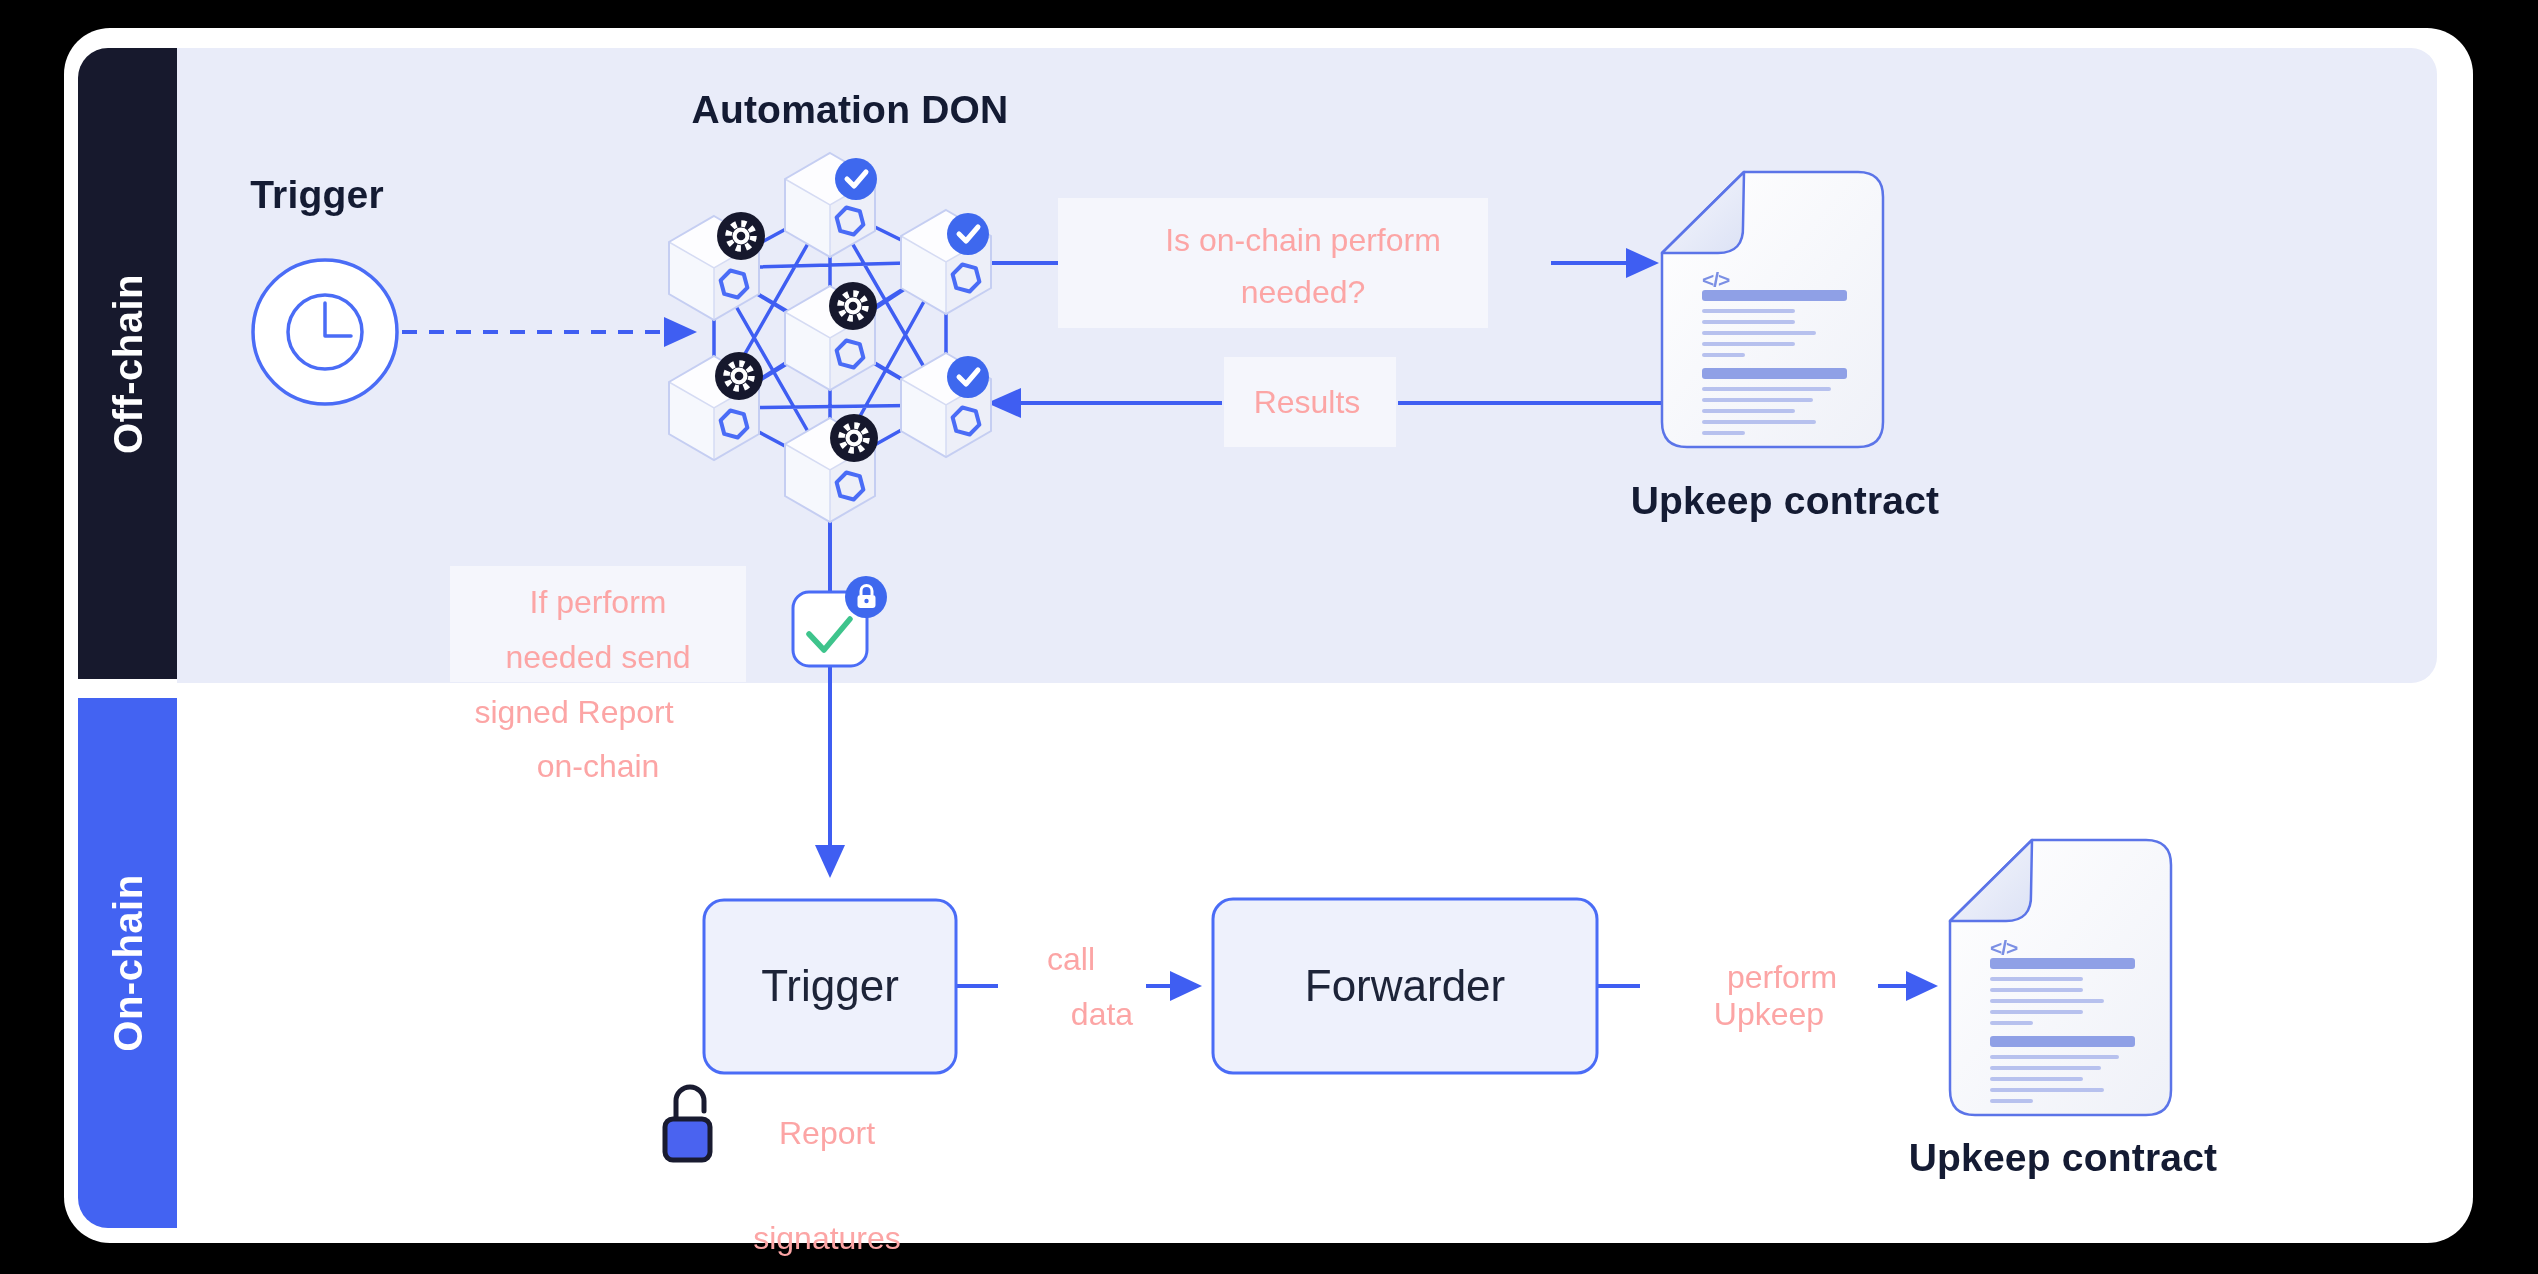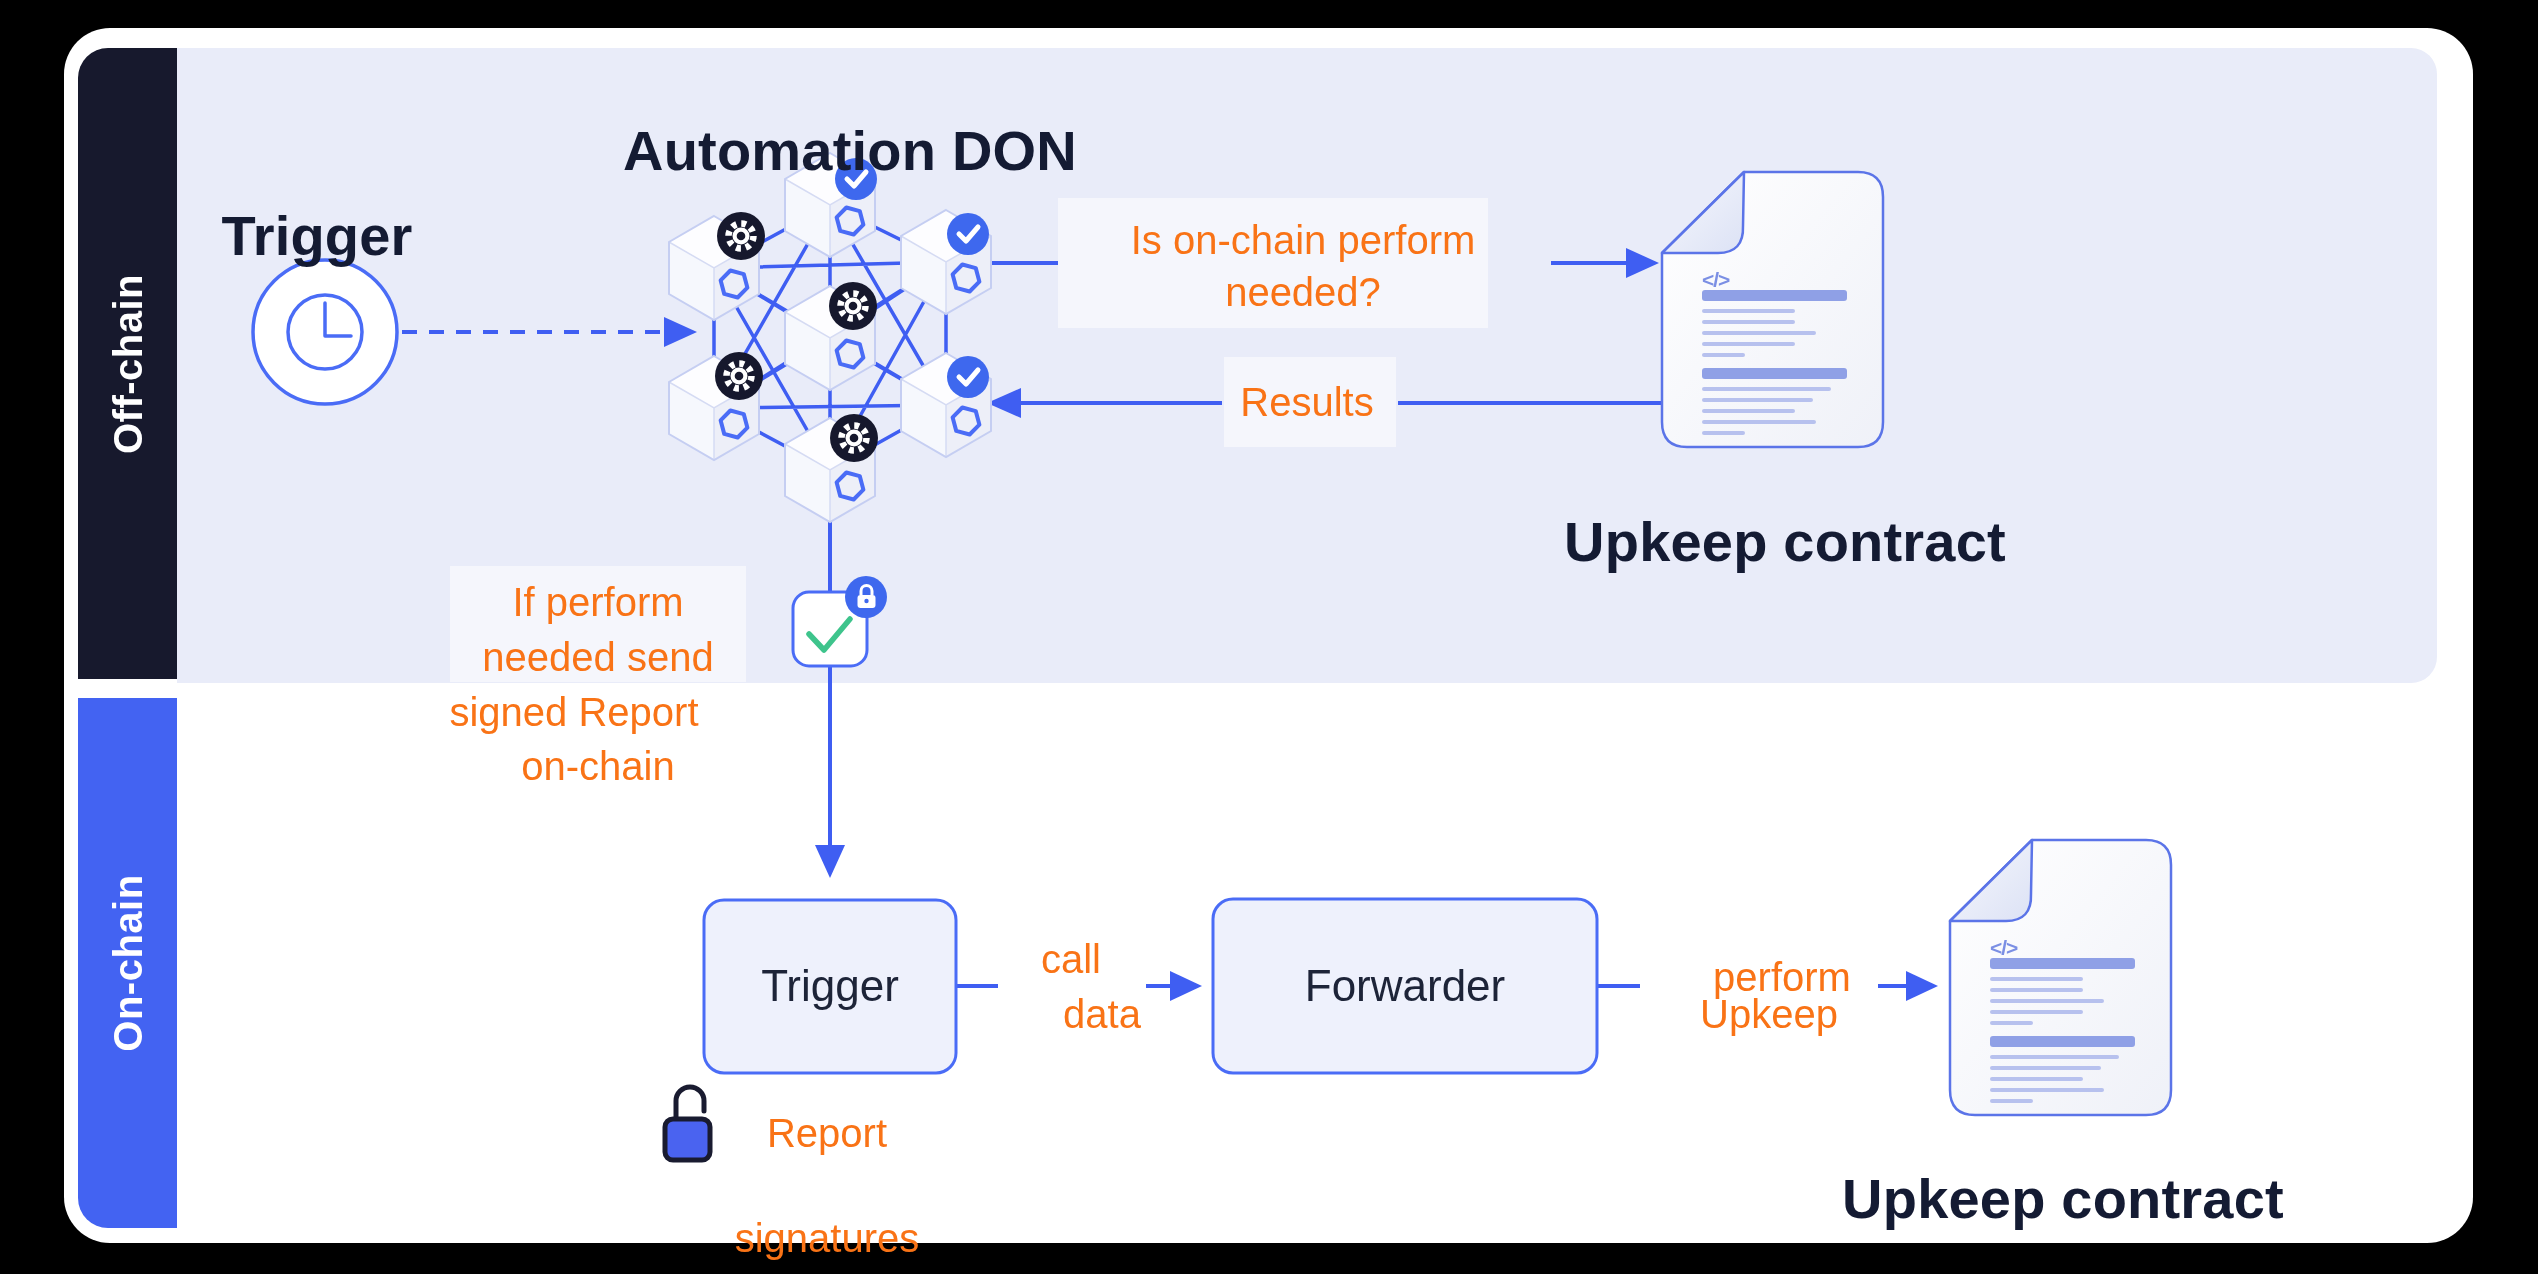--- a/index.html
+++ b/index.html
@@ -8,22 +8,22 @@
   .card{position:absolute;left:64px;top:28px;width:2409px;height:1215px;background:#ffffff;
         border-radius:46px;}
   .panel{position:absolute;left:177px;top:48px;width:2260px;height:635px;background:#e9ecf9;
          border-radius:0 26px 26px 0;}
   .band{position:absolute;left:78px;width:99px;}
   .band-off{top:48px;height:631px;background:#17192d;border-radius:30px 0 0 0;}
   .band-on{top:698px;height:530px;background:#4363f2;border-radius:0 0 0 30px;}
   .band-label{position:absolute;left:50%;top:50%;transform:translate(-50%,-50%) rotate(-90deg);
               color:#ffffff;font-weight:bold;font-size:40px;letter-spacing:.5px;white-space:nowrap;}
   .t{position:absolute;transform:translate(-50%,-50%);white-space:nowrap;}
-  .title{font-weight:bold;font-size:56px;color:#141b33;letter-spacing:.2px;margin-top:40px;}
-  .gray{font-size:40px;color:#f97316;}
+  .title{font-weight:bold;font-size:39px;color:#141b33;letter-spacing:.2px;}
+  .gray{font-size:32px;color:#fca5a5;}
   .boxlabel{font-size:44px;color:#1d2438;}
   .backdrop{position:absolute;background:rgba(255,255,255,.55);}
   svg.overlay{position:absolute;left:0;top:0;display:block;}
   .doc-code{font-size:21px;font-weight:bold;fill:#7b8fe4;letter-spacing:-1px;
             font-family:"Liberation Sans",sans-serif;}
 </style>
 </head>
 <body>
 
 <div class="stage">

